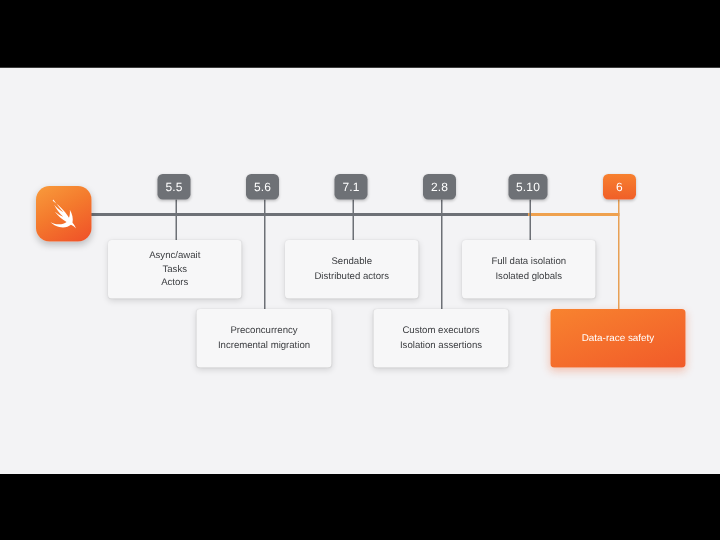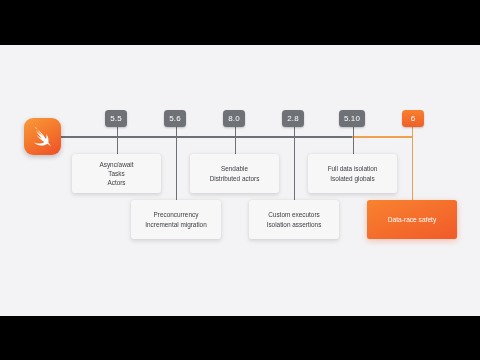--- a/index.html
+++ b/index.html
@@ -26,21 +26,21 @@
     width: 480px;
     background: #000000;
     z-index: 40;
   }
   .letterbox.top  { top: 0;    height: 45px; }
   .letterbox.bot  { top: 316px; height: 44px; }
 
   #canvas {
     position: absolute;
     left: 0;
-    top: 39px;
+    top: 45px;
     width: 480px;
     height: 310px;
     background: #f3f3f5;
     overflow: hidden;
   }
 
   
   .spine {
     position: absolute;
     height: 1.6px;
@@ -157,21 +157,21 @@
       </svg>
     </div>
 
     <div class="badge" style="left:105px; top:71px;">
       <span>5.5</span>
     </div>
     <div class="badge" style="left:164px; top:71px;">
       <span>5.6</span>
     </div>
     <div class="badge" style="left:223px; top:71px;">
-      <span>8.0</span>
+      <span>7.1</span>
     </div>
     <div class="badge" style="left:282px; top:71px;">
       <span>2.8</span>
     </div>
     <div class="badge" style="left:339px; top:71px;justify-content:flex-end;">
       <span>5.10</span>
     </div>
     <div class="badge accent" style="left:402px; top:71px;">
       <span>6</span>
     </div>

